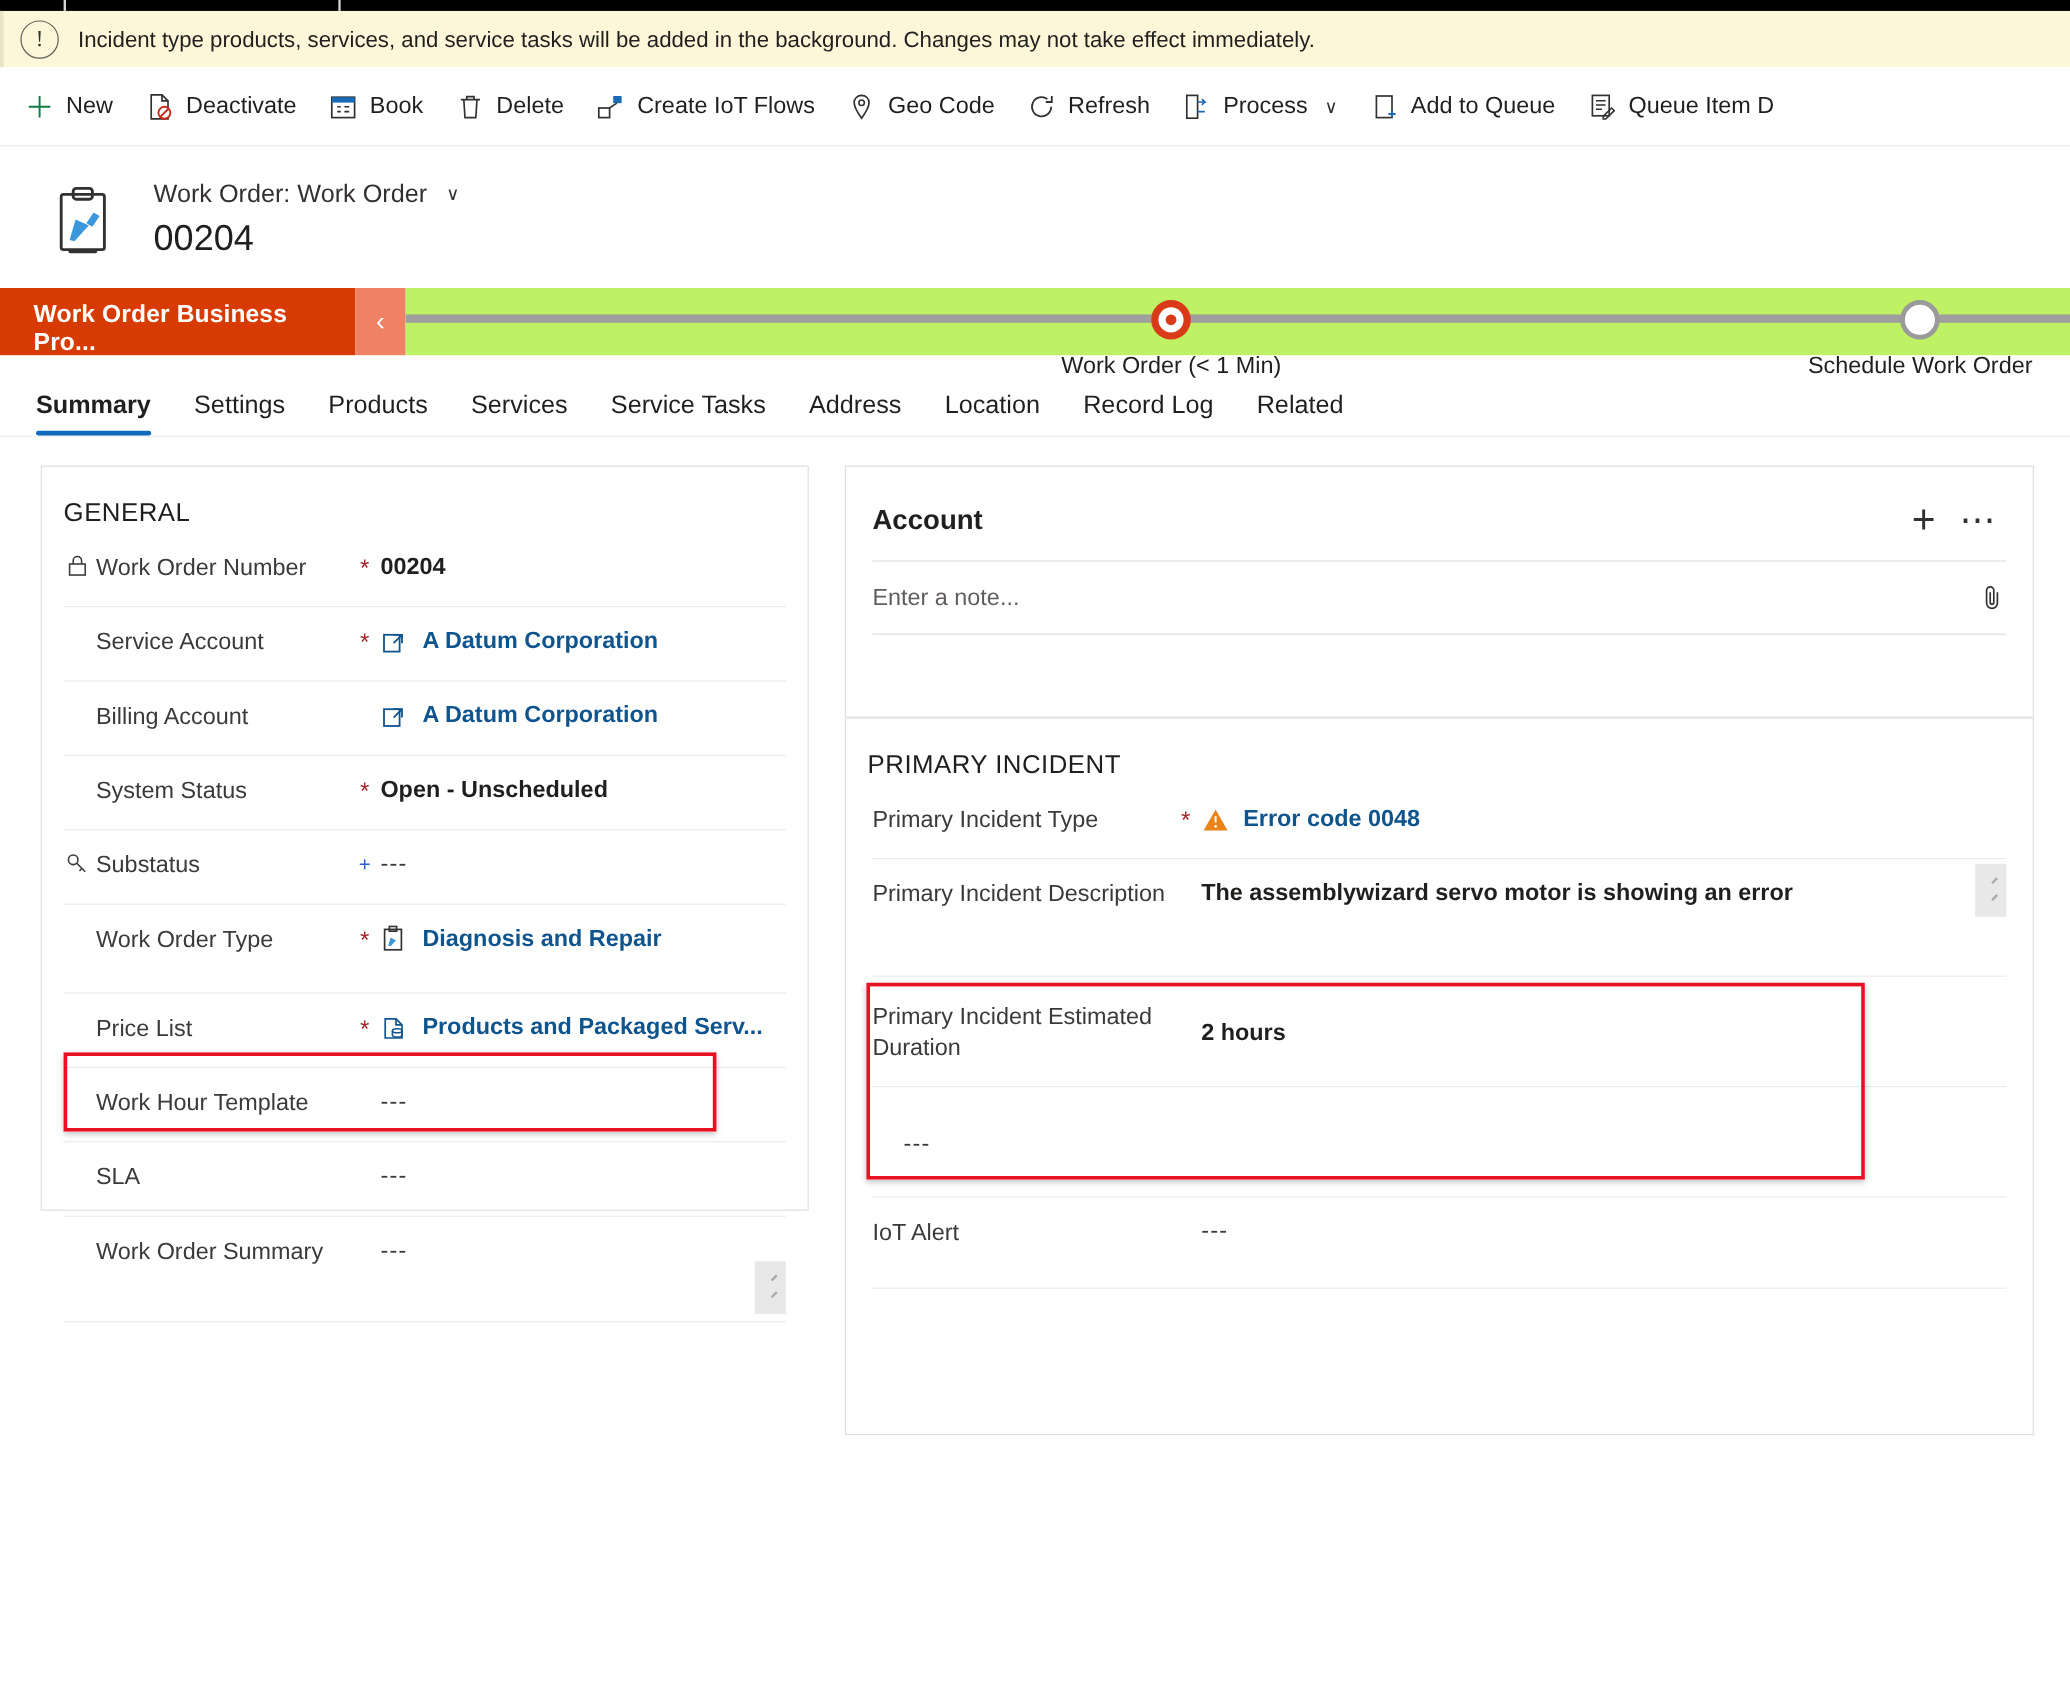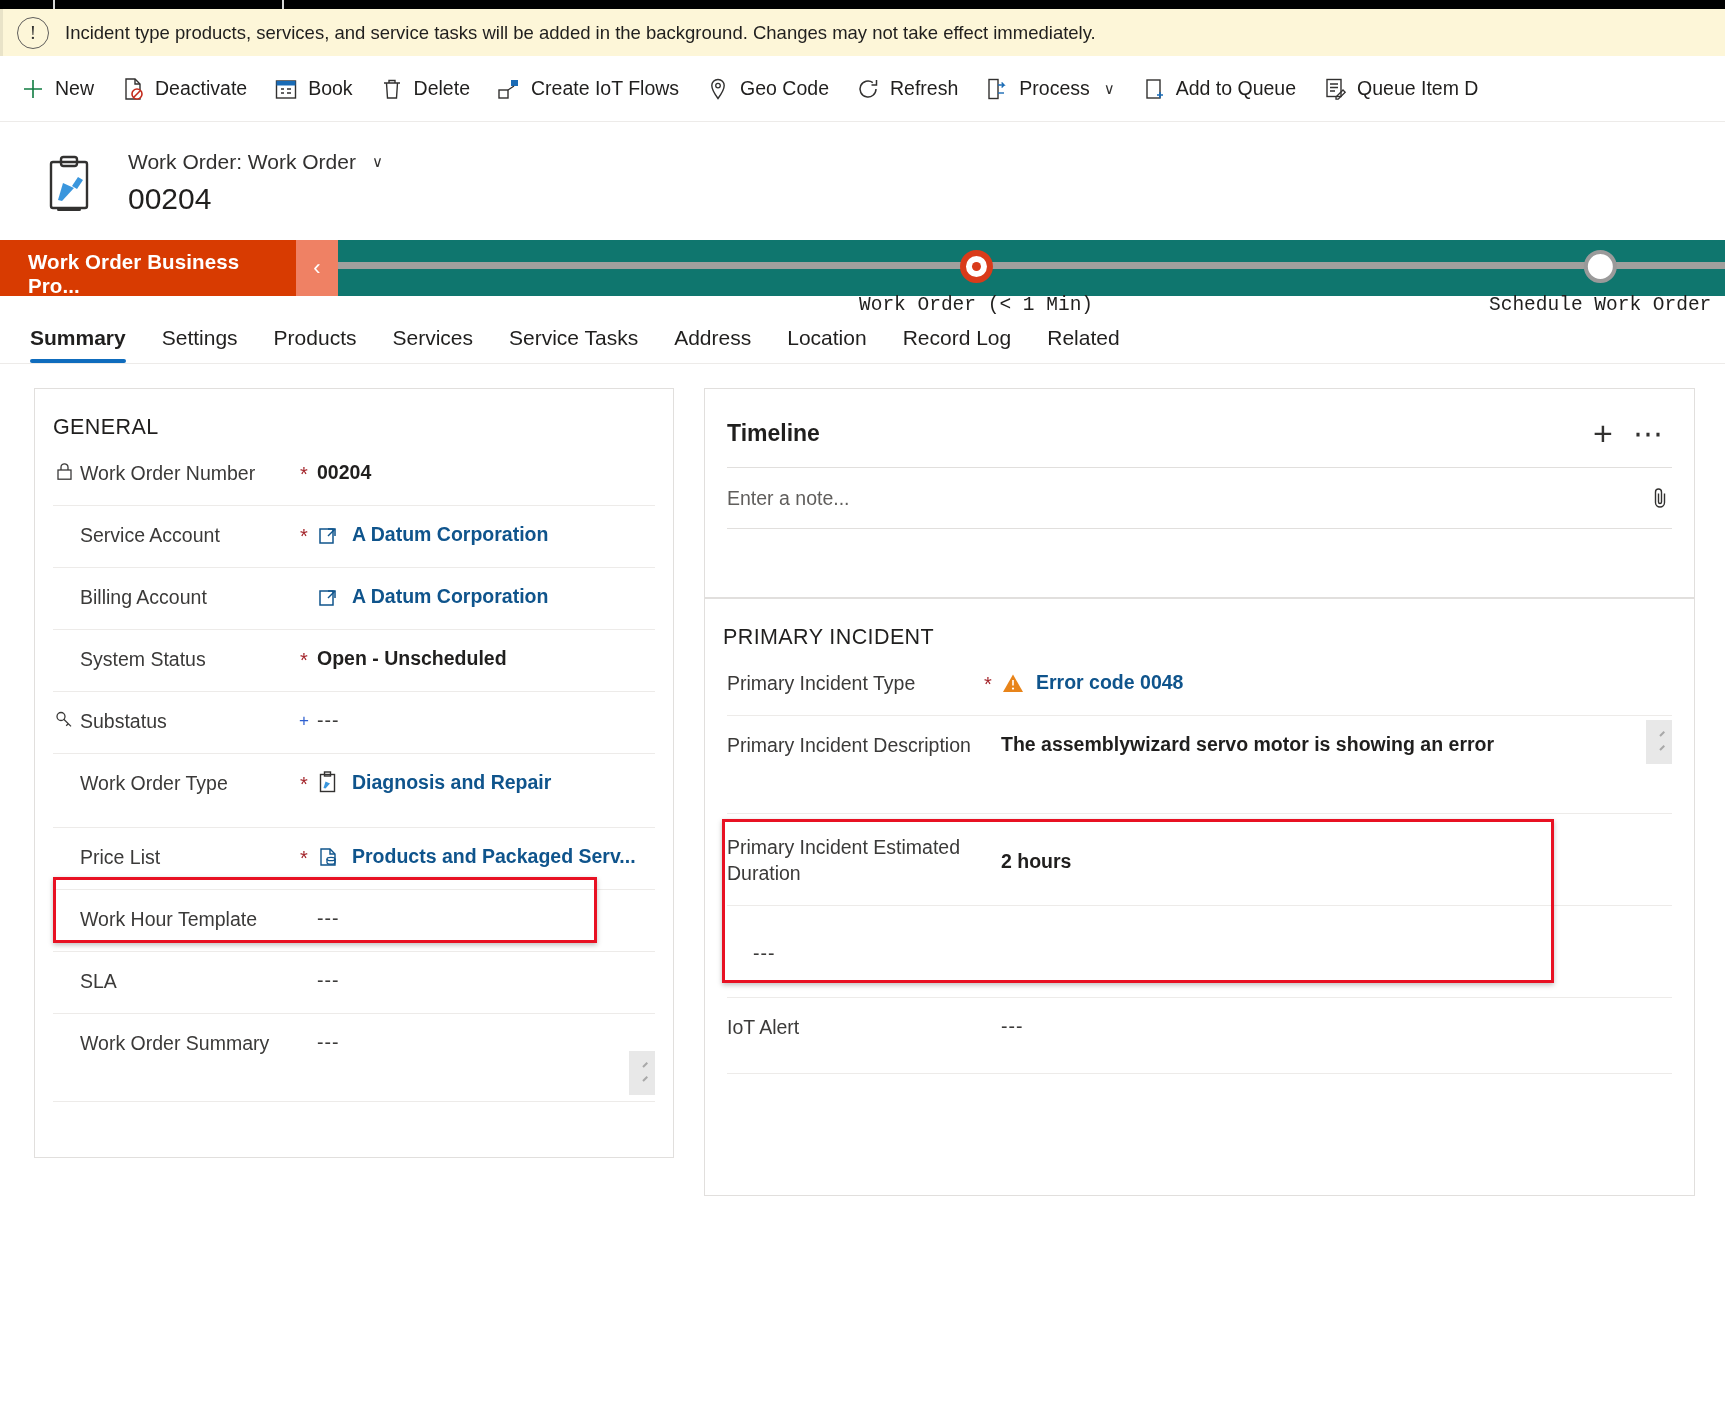--- a/index.html
+++ b/index.html
@@ -73,21 +73,21 @@
     background:#d83b01;color:#fff;width:296px;flex:0 0 296px;
     padding:10px 0 0 28px;box-sizing:border-box;
   }
   .bpf-stage .n{font-size:20.5px;font-weight:bold;letter-spacing:.1px;}
   .bpf-stage .s{font-size:17.5px;margin-top:5px;}
   .bpf-collapse{
     width:42px;flex:0 0 42px;background:#ef8164;
     display:flex;align-items:center;justify-content:center;
     color:#fff;font-size:22px;cursor:pointer;
   }
-  .bpf-track{position:relative;flex:1 1 auto;background:#0f766e;font-family:Liberation Mono, monospace;}
+  .bpf-track{position:relative;flex:1 1 auto;background:#bef264;}
   .bpf-line{
     position:absolute;left:0;right:0;top:22px;height:7px;background:#a19f9d;
   }
   .bpf-node{
     position:absolute;top:10px;transform:translateX(-50%);
     display:flex;flex-direction:column;align-items:center;
   }
   .node-ring{
     width:33px;height:33px;border-radius:50%;
     background:#fff;box-sizing:border-box;
@@ -375,21 +375,21 @@
     <div class="tab">Service Tasks</div>
     <div class="tab">Address</div>
     <div class="tab">Location</div>
     <div class="tab">Record Log</div>
     <div class="tab">Related</div>
   </div>
 
   <div class="content">
 
     <div class="col-left">
-      <div class="card" style="height:770px">
+      <div class="card" style="height:621px">
         <div class="card-title">GENERAL</div>
 
         <div class="frow">
           <div class="fl">
             <span class="licon">
               <svg width="17" height="19" viewBox="0 0 17 19">
                   <rect x="2" y="8" width="13" height="9.2" fill="none" stroke="#3b3a39" stroke-width="1.3"></rect>
                   <path d="M5 8V5.3a3.5 3.5 0 0 1 7 0V8" fill="none" stroke="#3b3a39" stroke-width="1.3"></path>
                 </svg>
             </span>
@@ -524,21 +524,21 @@
         </div>
 
         <div class="frow nb" style="min-height:26px"></div>
       </div>
     </div>
 
     <div class="col-right">
 
       <div class="card" style="height:210px">
         <div class="tl-head">
-          <div class="tl-title">Timeline</div>
+          <div class="tl-title">Account</div>
           <div class="tl-act">
               <span class="tl-plus">+</span>
             </div>
           <div class="tl-act">
               <span class="tl-dots">⋯</span>
             </div>
         </div>
         <div class="tl-sep"></div>
         <div class="tl-note">
           <div class="ph">Enter a note...</div>

